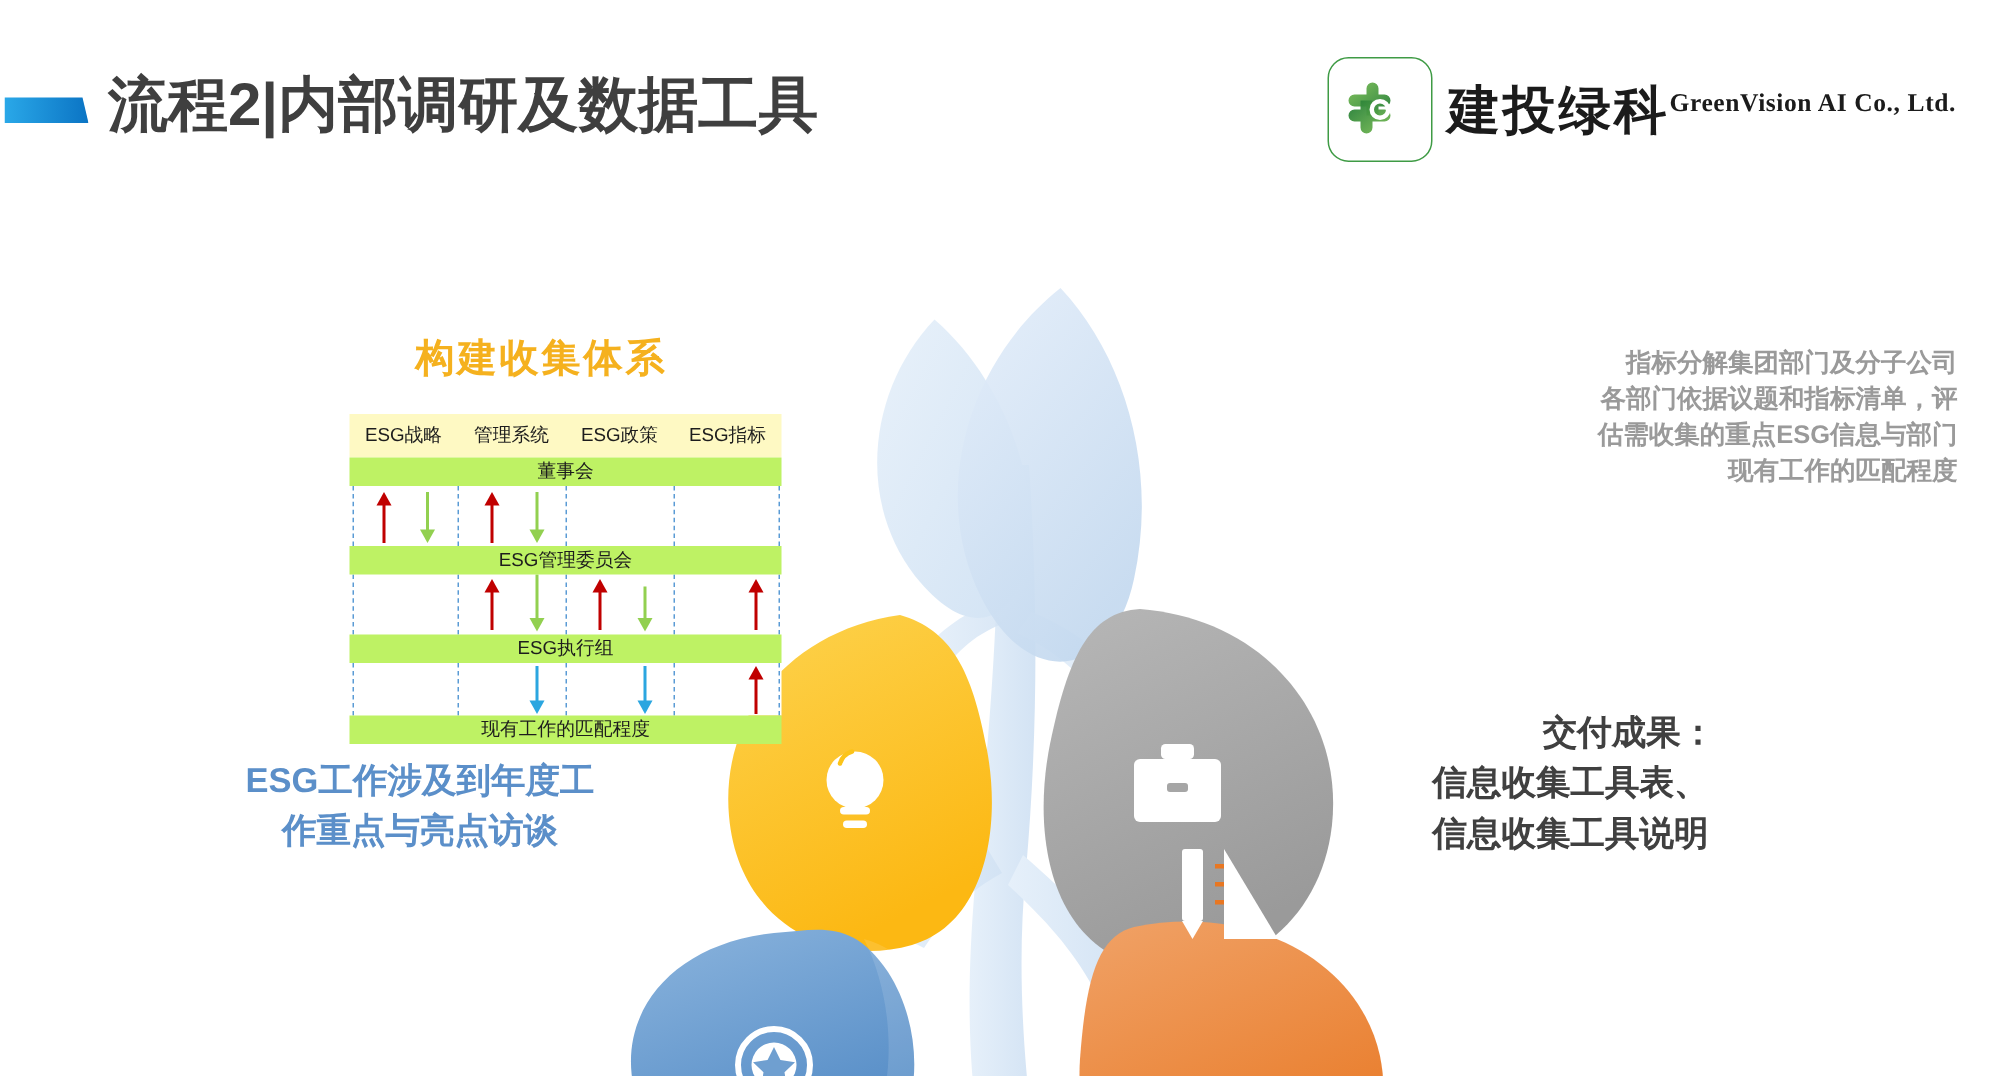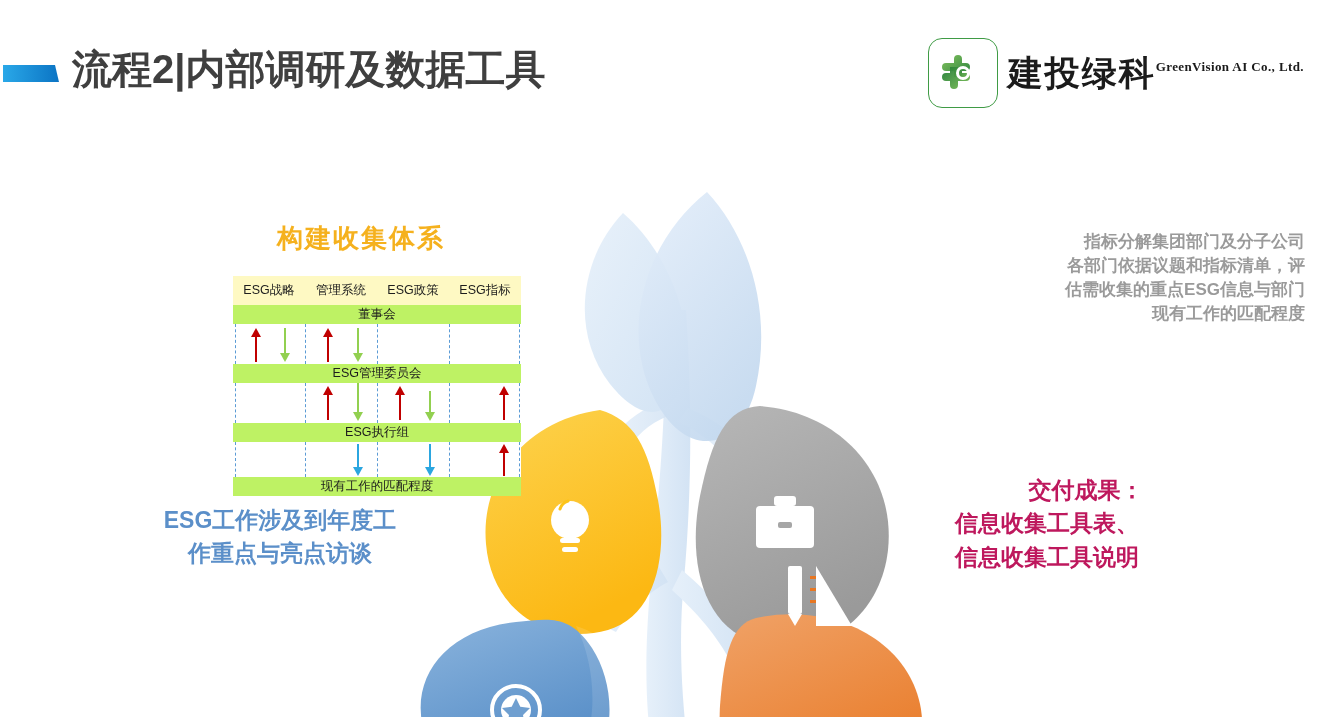--- a/index.html
+++ b/index.html
@@ -65,21 +65,21 @@
     line-height: 1;
   }
   #logo-cn {
     font-size: 35px;
     font-weight: bold;
     color: #1b1b1b;
     letter-spacing: 2px;
     font-family: "Liberation Serif", "DejaVu Serif", serif;
   }
   #logo-en {
-    font-size: 13px;
+    font-size: 17px;
     font-weight: bold;
     color: #1b1b1b;
     letter-spacing: 0.4px;
     margin-top: 4px;
     font-family: "Liberation Serif", "DejaVu Serif", serif;
   }
 
   
   #plant-art {
     position: absolute;
@@ -199,22 +199,22 @@
   }
   #text-orange {
     position: absolute;
     left: 955px;
     top: 444px;
     width: 330px;
     text-align: left;
     font-size: 23px;
     font-weight: bold;
     line-height: 1.45;
-    color: #be185d;
-    font-family: Liberation Serif, serif;
+    color: #404040;
+    font-family: Liberation Mono, monospace;
   }
   #text-orange .line1 { text-align: center; padding-right: 68px; }
 </style>
 </head>
 <body>
 
 <div id="slide">
 
   <svg id="header-accent" viewBox="0 0 56 23" preserveAspectRatio="none">
     <defs>

